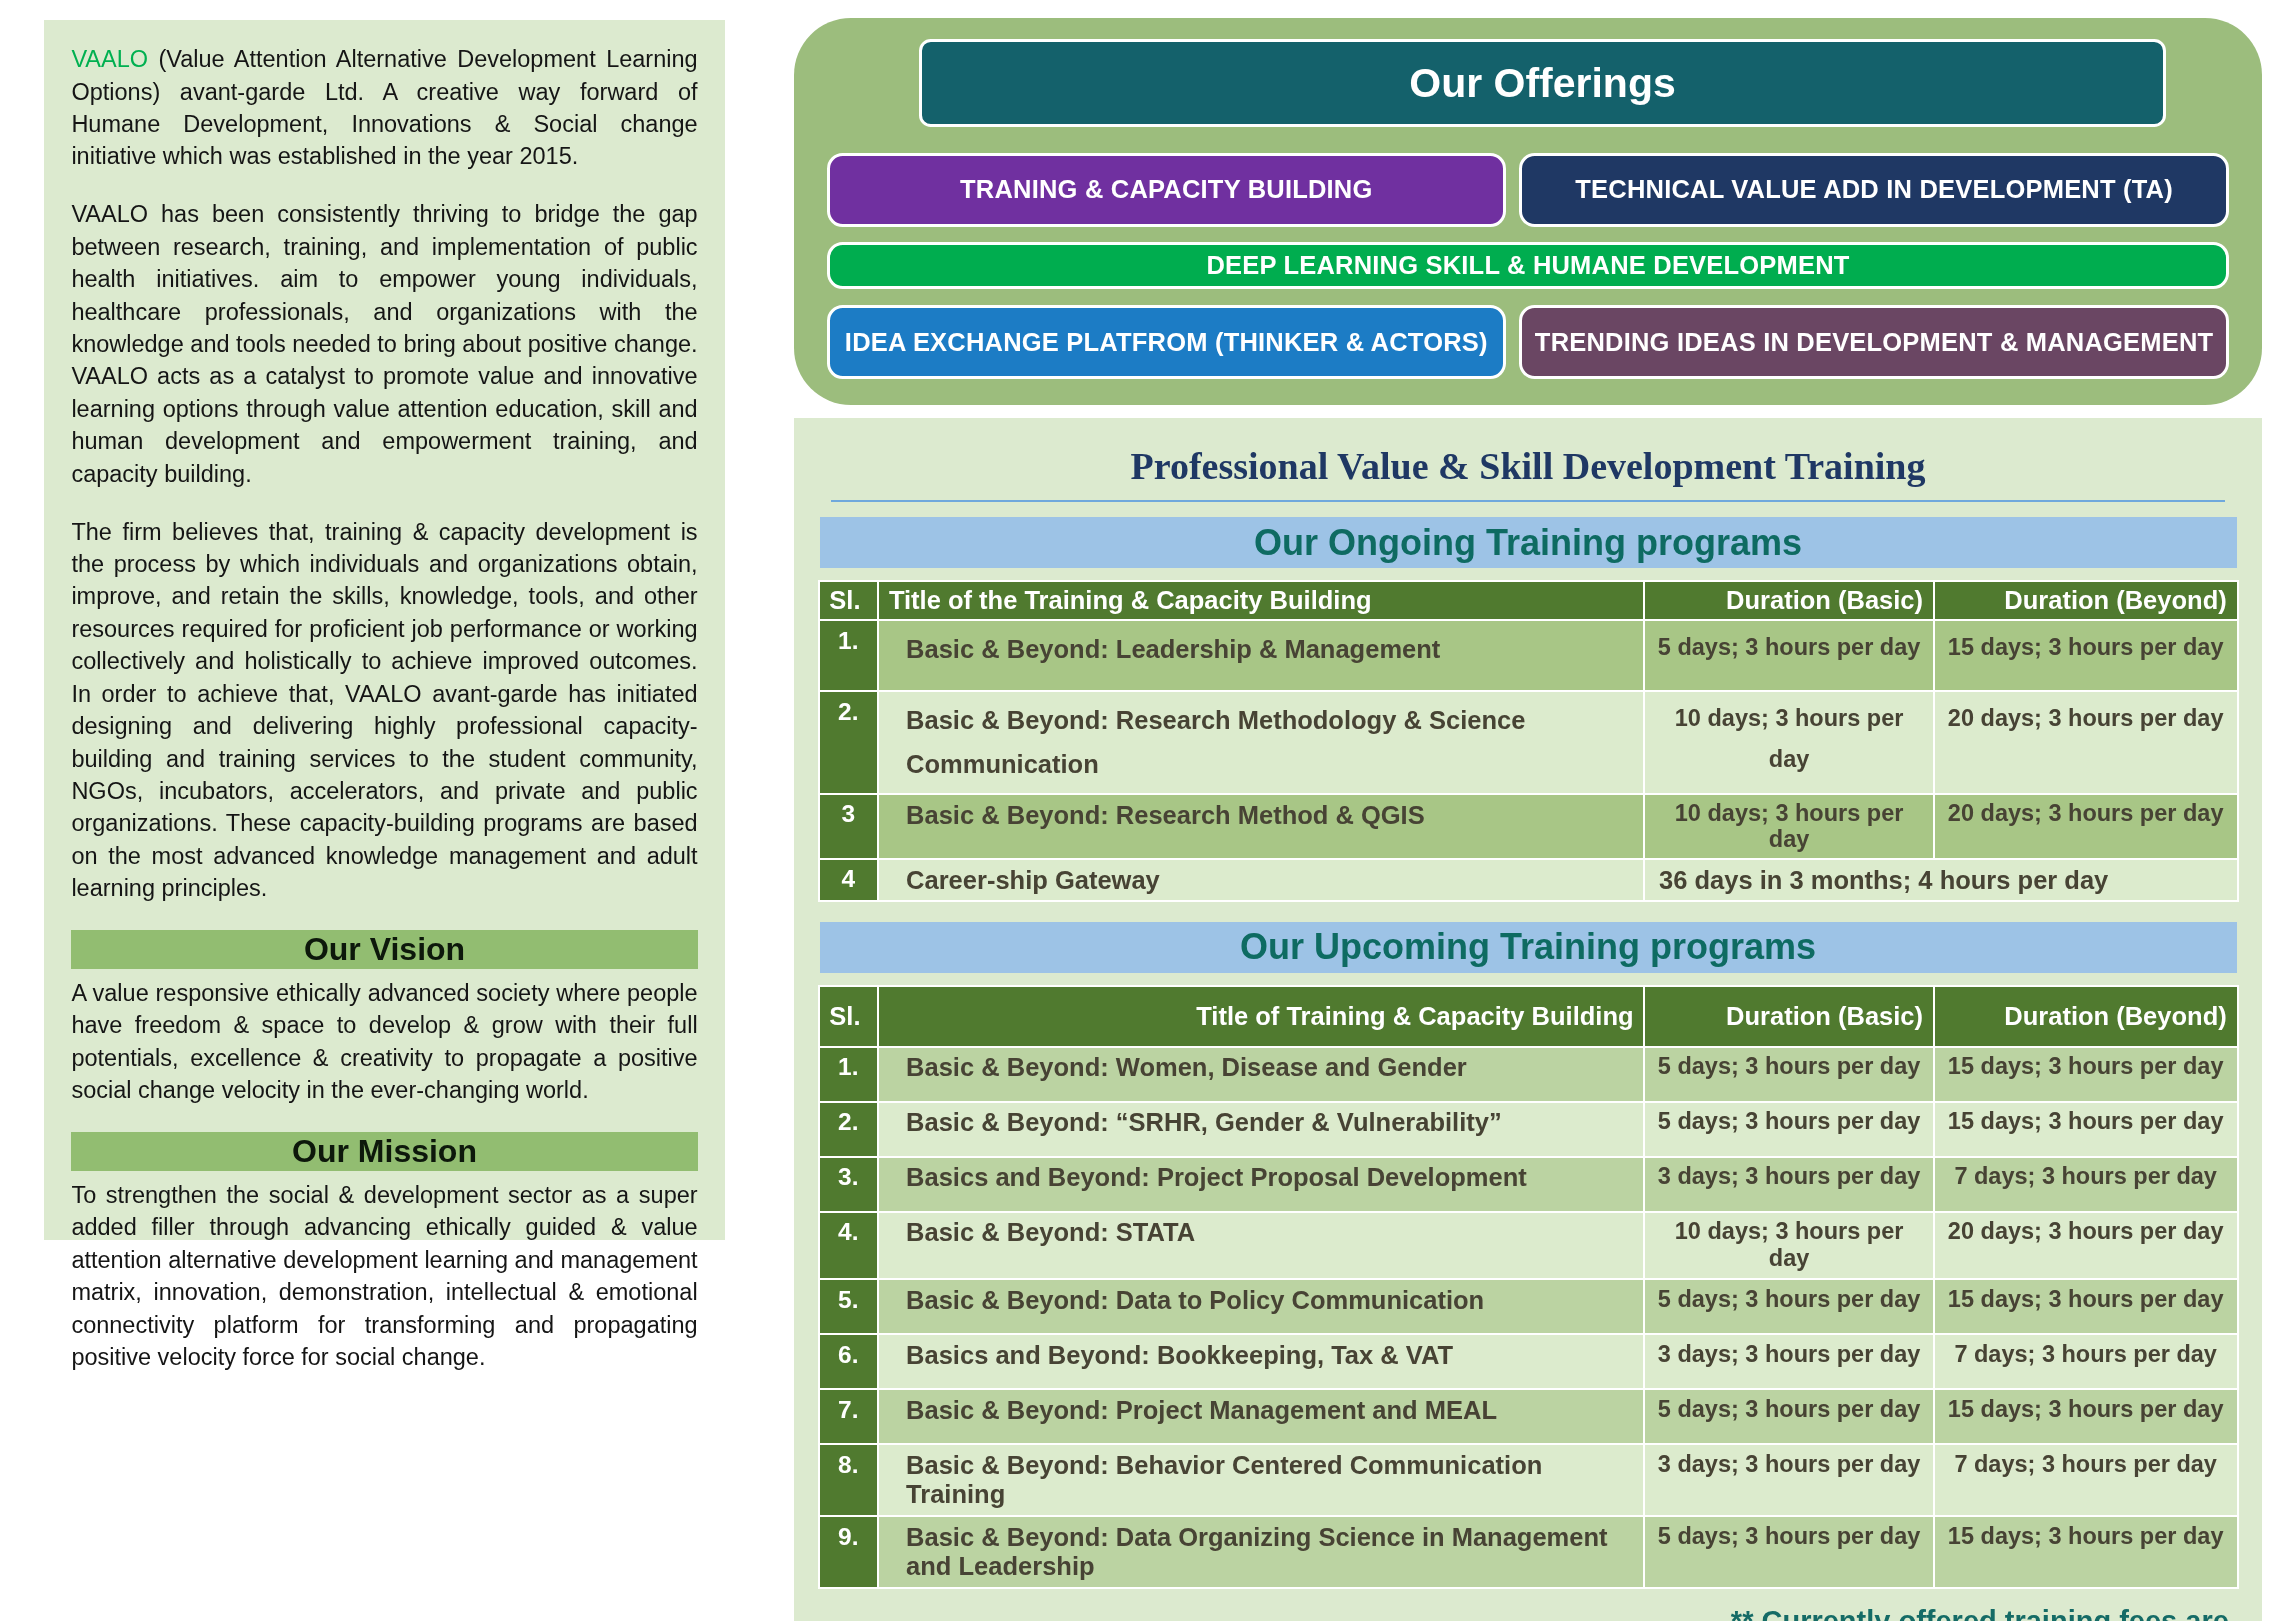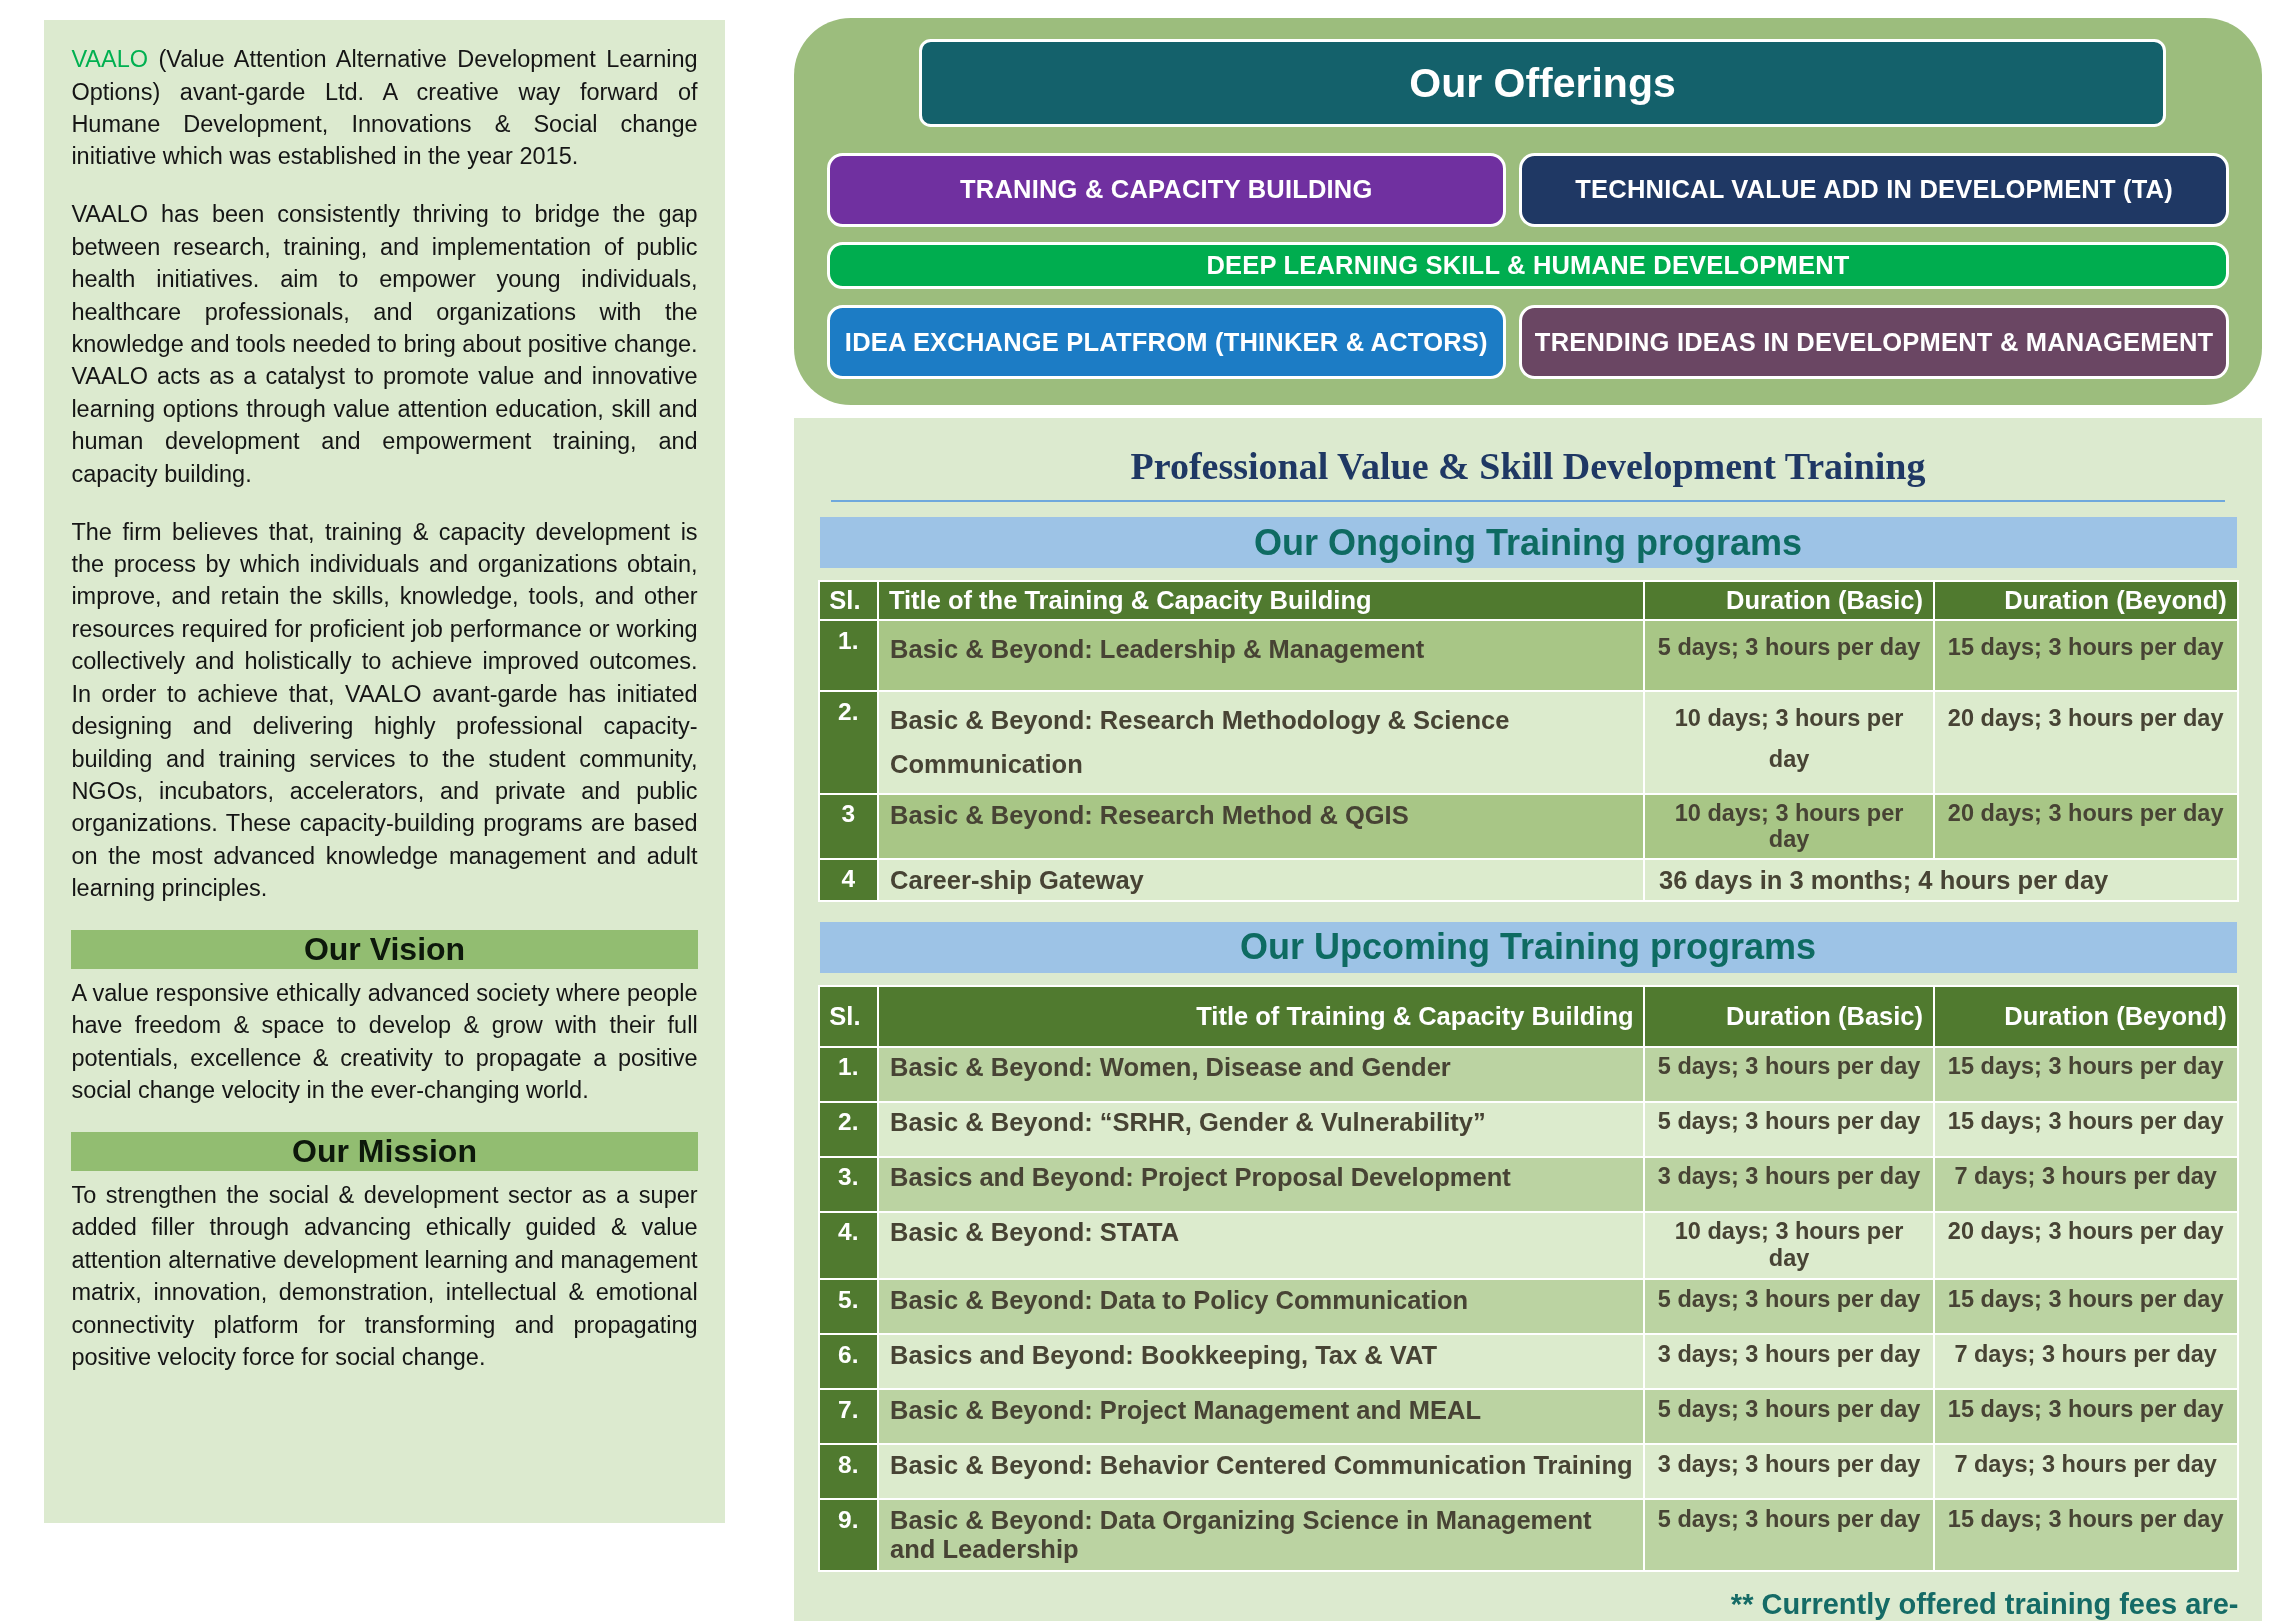--- a/index.html
+++ b/index.html
@@ -6,21 +6,21 @@
   html, body { margin:0; padding:0; }
   body {
     width:2293px; height:1621px; position:relative; overflow:hidden;
     background:#ffffff;
     font-family:"Liberation Sans", sans-serif;
     -webkit-font-smoothing:antialiased;
   }
 
   
   .left-panel {
-    position:absolute; left:44px; top:19.6px; width:681px; height:1503px;
+    position:absolute; left:44px; top:19.6px; width:681px; height:1220px;
     background:#DCEACF; padding:23.5px 27.4px 19.6px 27.4px;
   }
   .left-panel p {
     margin:0 0 25.5px 0; font-size:23.5px; line-height:1.38;
     text-align:justify; color:#151515;
   }
   .vaalo-word { color:#00B050; }
   .section-band {
     background:#92BD71; height:39px; margin:3.9px 0 7.8px 0;
     display:flex; align-items:center; justify-content:center;
@@ -78,21 +78,21 @@
   col.c-basic { width:20.4%; } col.c-beyond { width:21.4%; }
   th, td { border:2.9px solid #ffffff; }
   th {
     background:#507A2F; color:#ffffff; font-size:25.5px; font-weight:bold;
     padding:3.9px 9.8px; text-align:left;
   }
   th.c { text-align:right; }
   .upcoming th { height:61px; vertical-align:middle; }
   td { vertical-align:top; padding:5.9px 9.8px; color:#474334; font-weight:bold; }
   td.sl { background:#507A2F; color:#ffffff; text-align:center; font-size:24.5px; }
-  td.title { font-size:25.5px; text-align:left; padding-left:11px; }
+  td.title { font-size:25.5px; text-align:left; padding-left:27px; }
   td.dur  { font-size:23.5px; text-align:center; }
   td.span { font-size:25.5px; text-align:left; padding-left:13.7px; }
 
   .ongoing tr.med td:not(.sl)   { background:#A8C686; }
   .ongoing tr.light td:not(.sl) { background:#DCEBCD; }
   .upcoming tr.med td:not(.sl)   { background:#BBD3A2; }
   .upcoming tr.light td:not(.sl) { background:#DCEBCD; }
 
   .ongoing td.title, .ongoing td.dur { line-height:1.75; }
   .ongoing tbody tr:nth-child(1) td { height:71px; }

